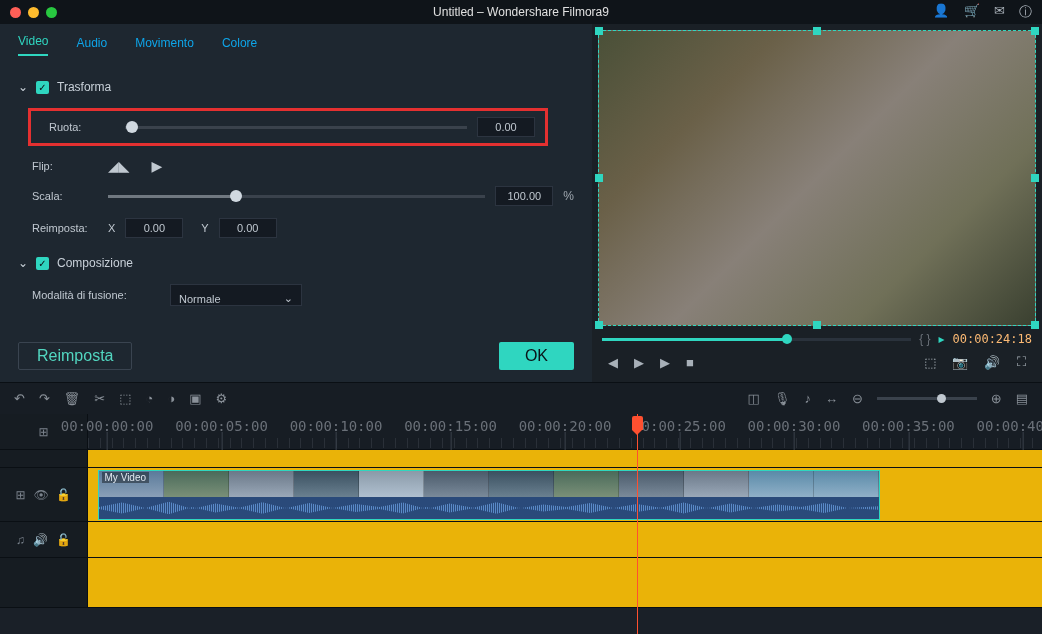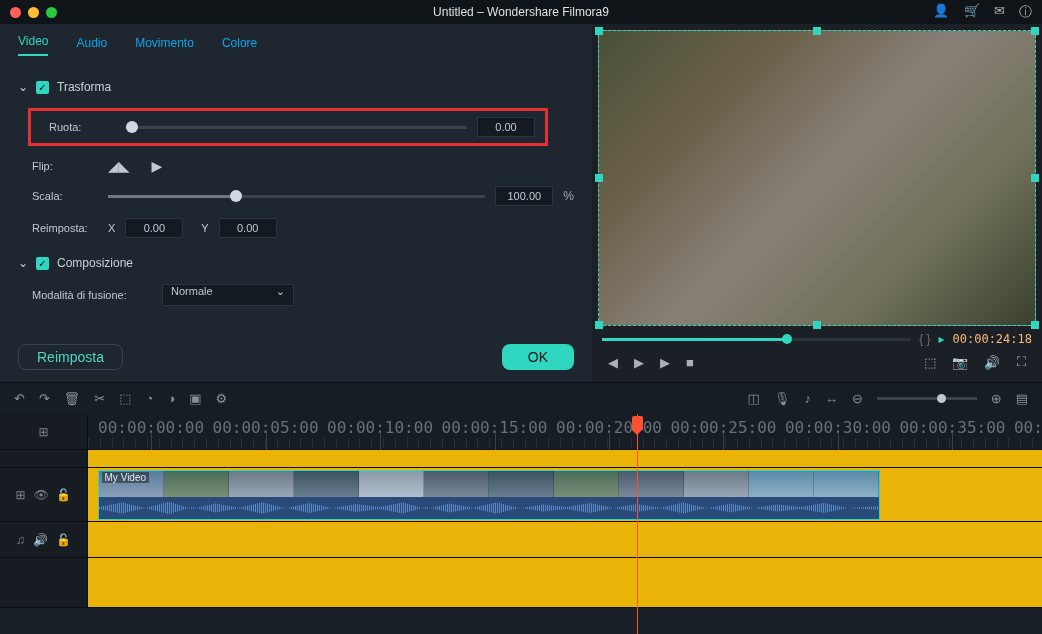--- a/index.html
+++ b/index.html
@@ -27,23 +27,23 @@
 .slider { flex: 1; height: 3px; background: #3a424c; position: relative; cursor: pointer; }
 .slider-fill { position: absolute; height: 100%; background: #707880; }
 .thumb { width: 12px; height: 12px; background: #d0d8e0; border-radius: 50%; position: absolute; top: -5px; transform: translateX(-50%); }
 .val-box { width: 58px; height: 20px; background: #141a22; border: 1px solid #2c3440; color: #c0c8d0; font-size: 11px; text-align: center; line-height: 18px; }
 .highlight { border: 3px solid #e43030; padding: 6px 10px; margin-bottom: 12px; margin-left: 10px; margin-right: 26px; }
 .highlight .row { margin-bottom: 0; padding-left: 8px; }
 .flip-icons { display: flex; gap: 22px; padding-left: 0px; }
 .flip-btn { color: #c0c8d0; cursor: pointer; font-size: 14px; }
 .pos-inputs { display: flex; gap: 18px; align-items: center; }
 .pos-grp { display: flex; align-items: center; gap: 10px; color: #c0c8d0; font-size: 11px; }
-.select { width: 132px; height: 22px; background: #141a22; border: 1px solid #2c3440; color: #c0c8d0; font-size: 11px; padding: 0 8px; display: flex; align-items: flex-start; justify-content: space-between; cursor: pointer; }
+.select { width: 132px; height: 22px; background: #141a22; border: 1px solid #2c3440; color: #c0c8d0; font-size: 11px; padding: 0 8px; display: flex; align-items: flex-end; justify-content: space-between; cursor: pointer; margin-left: 8px; }
 .panel-footer { display: flex; justify-content: space-between; padding: 8px 18px 12px; }
-.btn { padding: 4px 18px; font-size: 14px; border: 1px solid #3a4450; background: transparent; color: #52d6c0; cursor: pointer; border-radius: 8px; }
+.btn { padding: 4px 18px; font-size: 16px; border: 1px solid #3a4450; background: transparent; color: #52d6c0; cursor: pointer; border-radius: 2px; }
 .btn.primary { background: #2fd6c0; color: #0a1418; border: none; padding: 5px 26px; }
 
 .preview { flex: 1; background: #1a2026; display: flex; flex-direction: column; padding: 6px; }
 .canvas { flex: 1; background: linear-gradient(135deg,#4a5038 0%,#6a6048 25%,#888078 50%,#707058 75%,#3a4030 100%); border: 1px dashed #2fd6c0; position: relative; margin-bottom: 4px; }
 .handle { width: 8px; height: 8px; background: #2fd6c0; position: absolute; }
 .h-tl{top:-4px;left:-4px}.h-tr{top:-4px;right:-4px}.h-bl{bottom:-4px;left:-4px}.h-br{bottom:-4px;right:-4px}
 .h-t{top:-4px;left:50%;margin-left:-4px}.h-b{bottom:-4px;left:50%;margin-left:-4px}
 .h-l{top:50%;left:-4px;margin-top:-4px}.h-r{top:50%;right:-4px;margin-top:-4px}
 .progress { height: 18px; display: flex; align-items: center; gap: 8px; padding: 0 4px; }
 .prog-track { flex: 1; height: 3px; background: #2a323c; position: relative; }
@@ -57,21 +57,21 @@
 .toolbar { height: 32px; background: #171d24; display: flex; align-items: center; padding: 0 14px; justify-content: space-between; border-top: 1px solid #0a0f14; }
 .tb-left, .tb-right { display: flex; gap: 14px; align-items: center; }
 .tb-icon { color: #8a9199; cursor: pointer; font-size: 13px; }
 .zoom-slider { width: 100px; height: 3px; background: #3a424c; position: relative; cursor: pointer; }
 .zoom-thumb { width: 9px; height: 9px; background: #c0c8d0; border-radius: 50%; position: absolute; top: -3px; left: 60%; }
 
 .timeline { background: #14191f; }
 .ruler-row { display: flex; height: 36px; border-bottom: 1px solid #0a0f14; }
 .track-head { width: 88px; background: #161c22; border-right: 1px solid #0a0f14; display: flex; align-items: center; justify-content: center; gap: 8px; color: #7a828c; }
 .ruler { flex: 1; position: relative; background: #171d24; }
-.tick { position: absolute; top: 4px; color: #6a7078; font-size: 16px; font-family: monospace; transform: translateX(-50%); margin-left: 44px; }
+.tick { position: absolute; top: 4px; color: #6a7078; font-size: 14px; font-family: monospace; transform: translateX(-50%); }
 .tick::after { content: ""; position: absolute; left: 50%; top: 14px; width: 1px; height: 18px; background: #3a424c; }
 .minor-ticks { position: absolute; top: 24px; left: 0; right: 0; height: 10px; background: repeating-linear-gradient(90deg,#2a3038 0,#2a3038 1px,transparent 1px,transparent 11.8px); }
 .playhead { position: absolute; top: 0; width: 1px; background: #ff5030; z-index: 10; }
 .playhead-top { width: 11px; height: 14px; background: #ff5030; border-radius: 2px 2px 0 0; position: absolute; top: 2px; left: -5px; }
 .playhead-top::after { content: ""; position: absolute; bottom: -5px; left: 0; border: 5.5px solid transparent; border-top-color: #ff5030; border-bottom: none; }
 
 .track { display: flex; height: 54px; border-bottom: 1px solid #0a0f14; }
 .track.spacer { height: 18px; }
 .track-body { flex: 1; position: relative; background: #eab308; }
 .clip { position: absolute; top: 2px; height: 50px; border: 1px solid #2fd6c0; background: #2a3a4a; overflow: hidden; }

